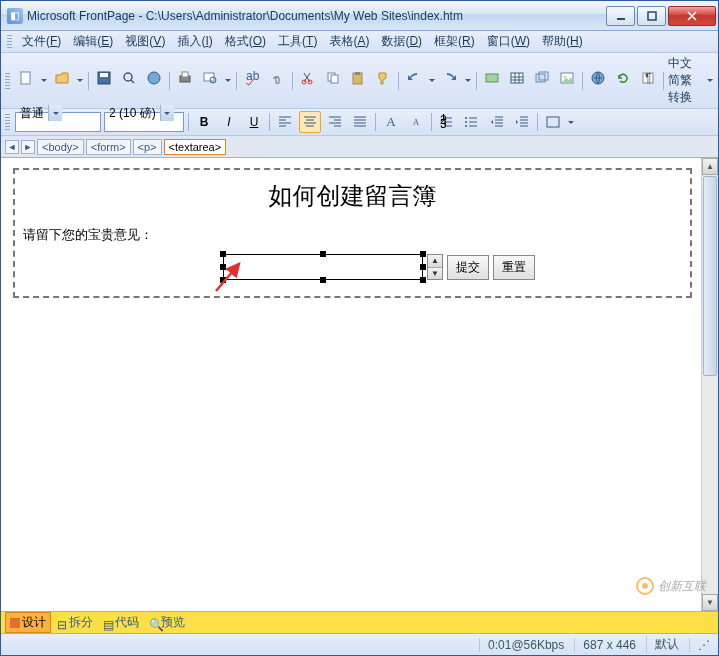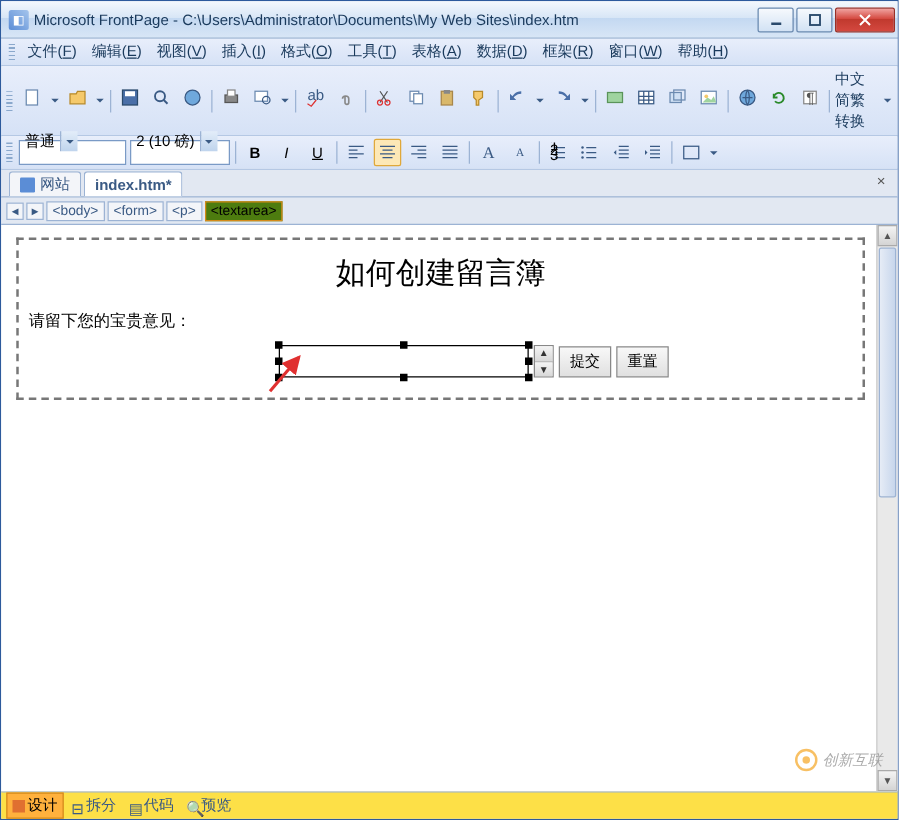--- a/index.html
+++ b/index.html
@@ -41,21 +41,21 @@
 
 .doctabs{height:22px;background:#e2e8f2;display:flex;align-items:flex-end;padding-left:6px;border-bottom:1px solid #9cb3d4;position:relative}
 .doctab{height:20px;padding:2px 8px;background:#f3f5f9;border:1px solid #9cb3d4;border-bottom:none;border-radius:3px 3px 0 0;margin-right:2px;display:flex;align-items:center;gap:4px;font-size:11px;color:#3a5a84}
 .doctab .dicon{width:12px;height:12px;background:#5b8dd6;border-radius:1px}
 .doctabs .xclose{position:absolute;right:6px;top:3px;width:14px;height:14px;font-size:12px;color:#555;text-align:center;line-height:12px}
 
 
 .crumb{height:22px;background:#e2e8f2;display:flex;align-items:center;padding:0 4px;gap:2px;border-bottom:1px solid #9cb3d4}
 .crumb .nav{width:14px;height:14px;border:1px solid #9cb3d4;background:#f3f5f9;display:flex;align-items:center;justify-content:center;font-size:9px;color:#3a5a84}
 .tag{padding:1px 4px;background:#f3f5f9;border:1px solid #9cb3d4;font-size:11px;color:#3a5a84}
-.tag.sel{background:#4d7c0f;border-color:#d48a1a;color:#000}
+.tag.sel{background:#ffffff;border-color:#d48a1a;color:#000}
 
 
 .editor{flex:1;background:#fff;position:relative;overflow:hidden}
 .page{position:absolute;left:12px;top:10px;right:26px}
 .formbox{border:2px dashed #777;padding:4px 8px 16px}
 .h1{text-align:center;font-family:"SimSun",serif;font-size:24px;padding:6px 0 10px;color:#000}
 .lbl{font-size:13px;font-family:"SimSun",serif;padding:4px 0 10px;color:#000}
 .row{display:flex;align-items:center;padding-left:200px;gap:4px}
 .ta-wrap{position:relative;width:200px;height:26px}
 .ta{width:100%;height:100%;border:1px solid #000;background:#fff}
@@ -342,30 +342,20 @@
       </div>
     <div class="tsep"></div>
     <div class="fmtbtn">
         <svg class="ic">
           <rect x="2" y="3" width="12" height="10" fill="none" stroke="#3a5a84"></rect>
         </svg>
       </div>
       <div class="tdrop"></div>
   </div>
 
-  <div class="doctabs">
-    <div class="doctab">
-        <span class="dicon"></span>
-        <span>网站</span>
-      </div>
-    <div class="doctab" style="background:#fff;font-weight:bold">
-        <span>index.htm*</span>
-      </div>
-    <div class="xclose">×</div>
-  </div>
 
   <div class="crumb">
     <div class="nav">◄</div>
     <div class="nav">►</div>
     <span class="tag">&lt;body&gt;</span>
     <span class="tag">&lt;form&gt;</span>
     <span class="tag">&lt;p&gt;</span>
     <span class="tag sel">&lt;textarea&gt;</span>
   </div>
 
@@ -426,14 +416,20 @@
     <div class="vtab">
         <span class="vicon">▤</span>
         <span>代码</span>
       </div>
     <div class="vtab">
         <span class="vicon">🔍</span>
         <span>预览</span>
       </div>
   </div>
 
+  <div class="status">
+    <span class="cell">0:01@56Kbps</span>
+    <span class="cell">687 x 446</span>
+    <span class="cell">默认</span>
+    <span class="cell">⋰</span>
+  </div>
 
 </div>
 
 </body></html>

